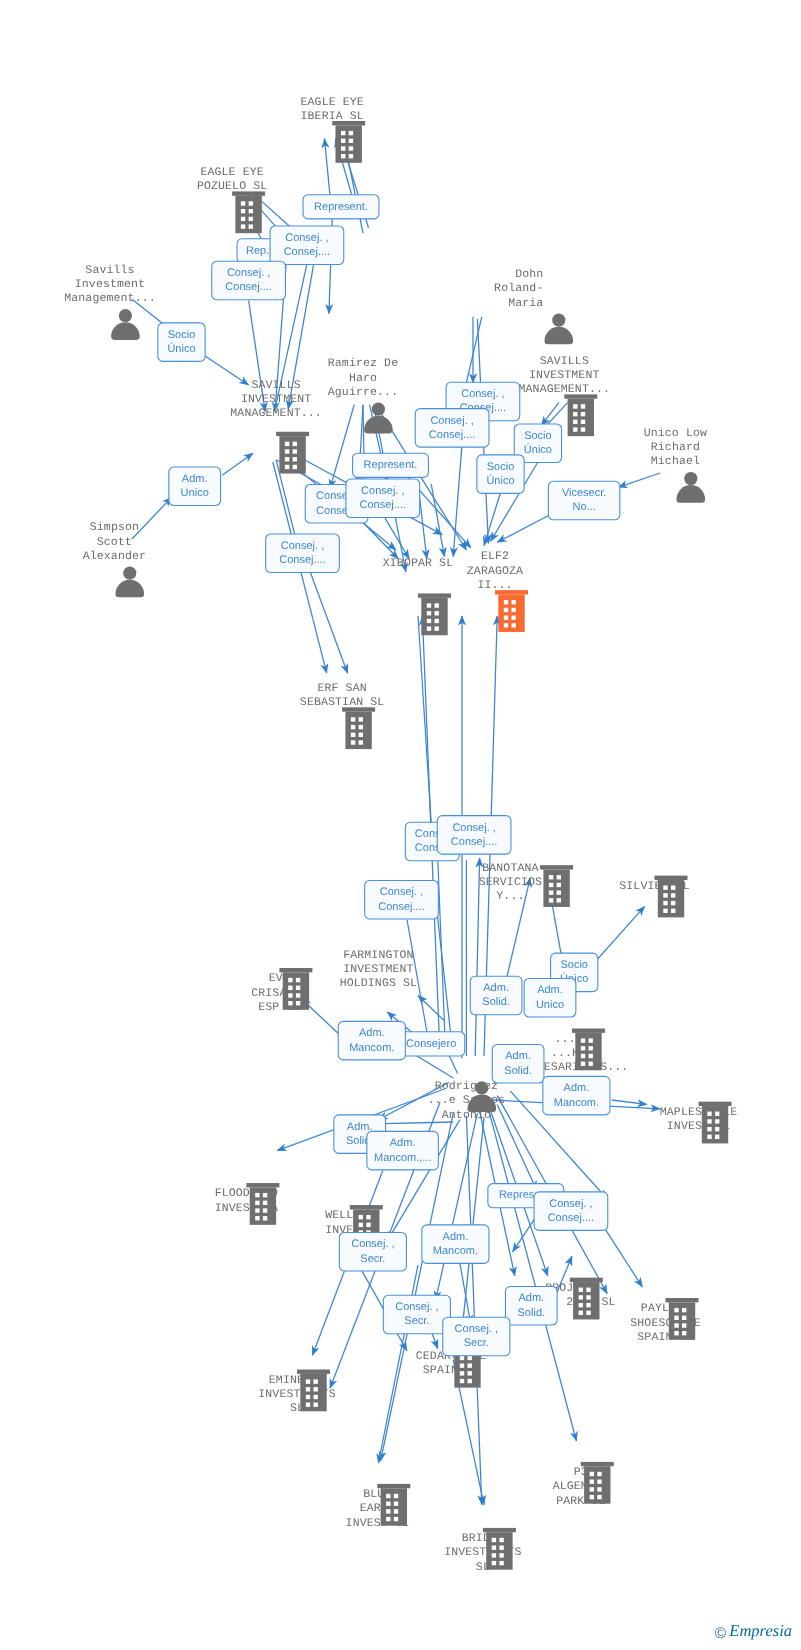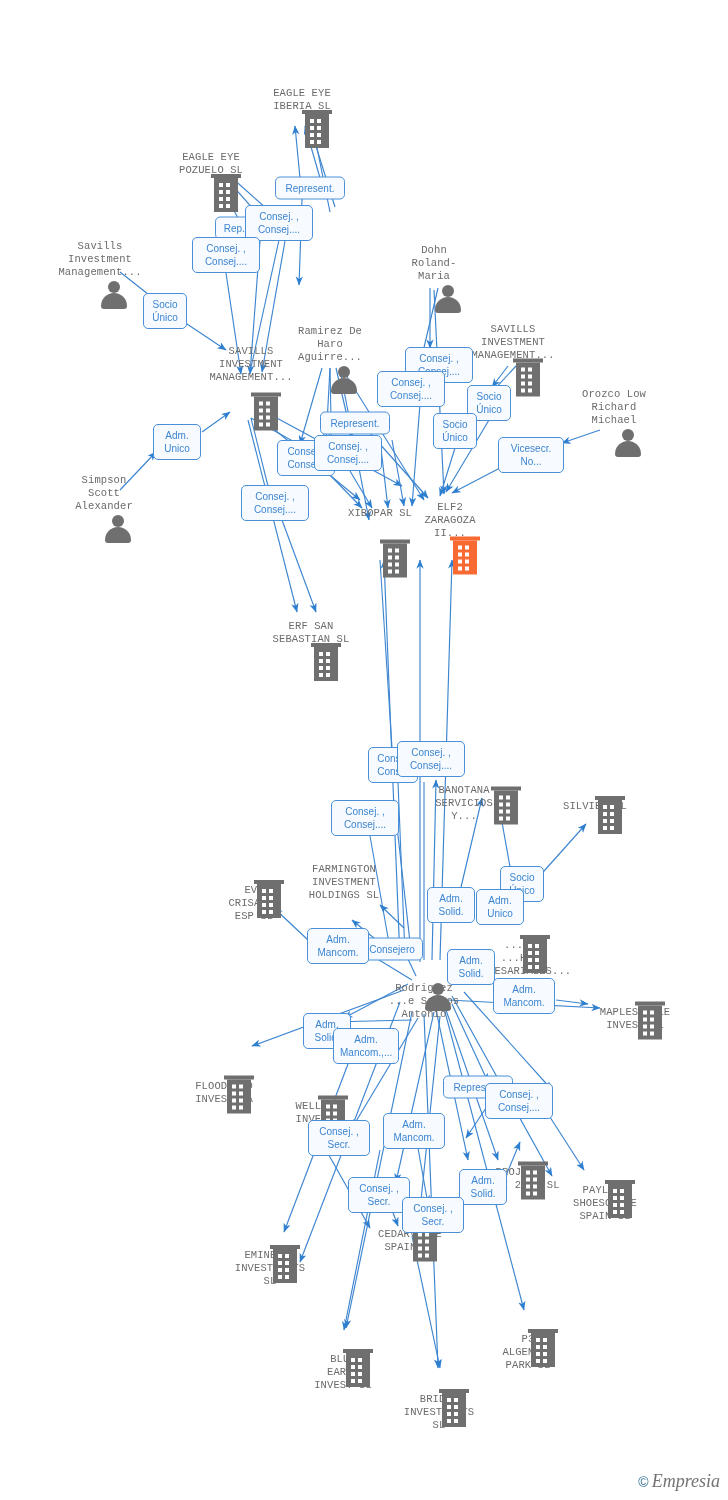--- a/index.html
+++ b/index.html
@@ -63,21 +63,21 @@
     box-sizing:border-box;
   }
 
   
   .watermark{
     position:absolute;right:8px;bottom:8px;
     display:flex;align-items:center;gap:3px;
     font-size:15px;
   }
   .wm-c{color:#2f6f8f;font-size:14px;}
-  .wm-t{color:#737373;font-style:italic;font-family:"Liberation Serif",serif;font-size:18px;}
+  .wm-t{color:#0369a1;font-style:italic;font-family:"Liberation Serif",serif;font-size:15px;}
 </style>
 </head>
 <body>
 
 <div id="graph">
 
   <svg class="edges" viewBox="0 0 728 1500">
     <defs>
       <marker id="ah" markerWidth="9" markerHeight="9" refX="7.5" refY="3.2" orient="auto" markerUnits="strokeWidth">
         <path d="M0,0 L8,3.2 L0,6.4 L2.2,3.2 z" fill="#2f7fd0"></path>
@@ -226,21 +226,21 @@
 
   <div class="node person" style="left:330px;top:345px;">
     <span class="lbl">Ramirez De
 Haro
 Aguirre...</span>
     <span class="glyph">
       <span class="pers"><span class="head"></span><span class="torso"></span></span>
     </span>
   </div>
 
-  <div class="node person" style="left:434px;top:264px;">
+  <div class="node person" style="left:434px;top:264px;text-align:right;">
     <span class="lbl">Dohn
 Roland-
 Maria</span>
     <span class="glyph">
       <span class="pers"><span class="head"></span><span class="torso"></span></span>
     </span>
   </div>
 
   <div class="node company" style="left:513px;top:342px;">
     <span class="lbl">SAVILLS
@@ -250,21 +250,21 @@
       <span class="bldg"><span class="body"></span><span class="base"></span>
         <span class="win" style="left:8px;top:5px"></span><span class="win" style="left:15px;top:5px"></span>
         <span class="win" style="left:8px;top:12px"></span><span class="win" style="left:15px;top:12px"></span>
         <span class="win" style="left:8px;top:19px"></span><span class="win" style="left:15px;top:19px"></span>
         <span class="win" style="left:8px;top:26px"></span><span class="win" style="left:15px;top:26px"></span>
       </span>
     </span>
   </div>
 
   <div class="node person" style="left:614px;top:408px;">
-    <span class="lbl">Orozco Low
+    <span class="lbl">Unico Low
 Richard
 Michael</span>
     <span class="glyph">
       <span class="pers"><span class="head"></span><span class="torso"></span></span>
     </span>
   </div>
 
   <div class="node company" style="left:251px;top:396px;">
     <span class="glyph">
       <span class="bldg"><span class="body"></span><span class="base"></span>

